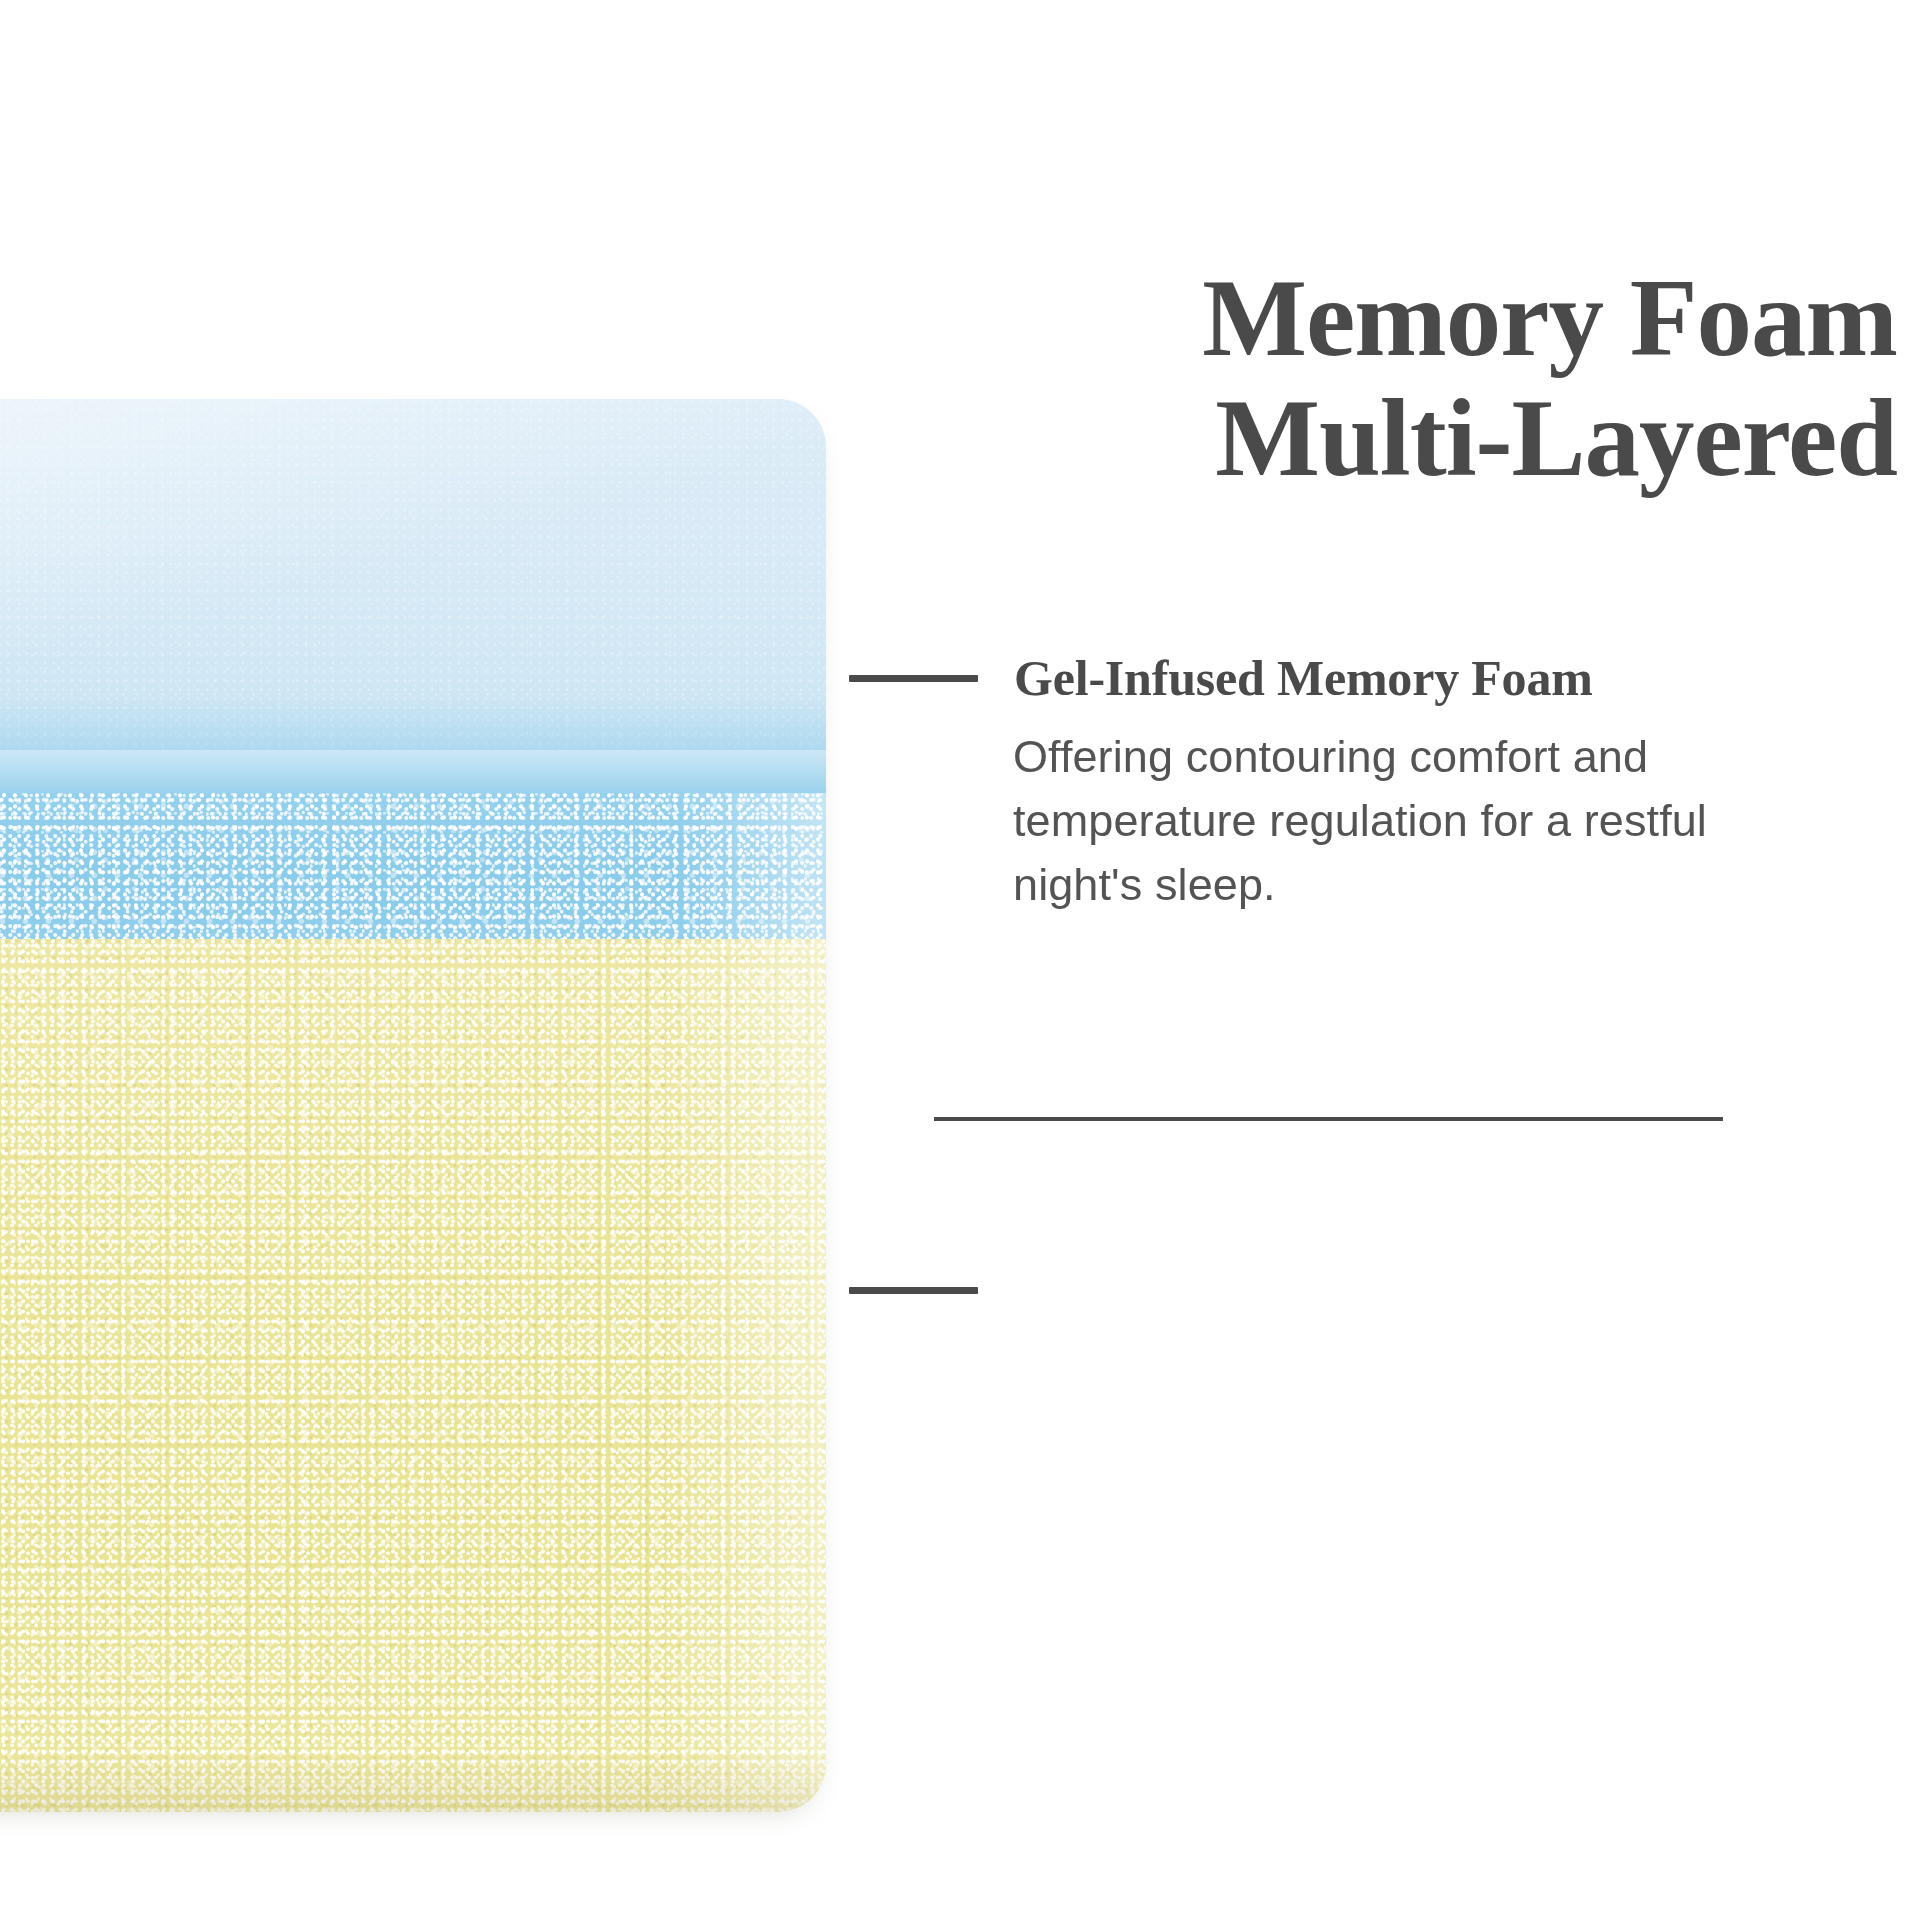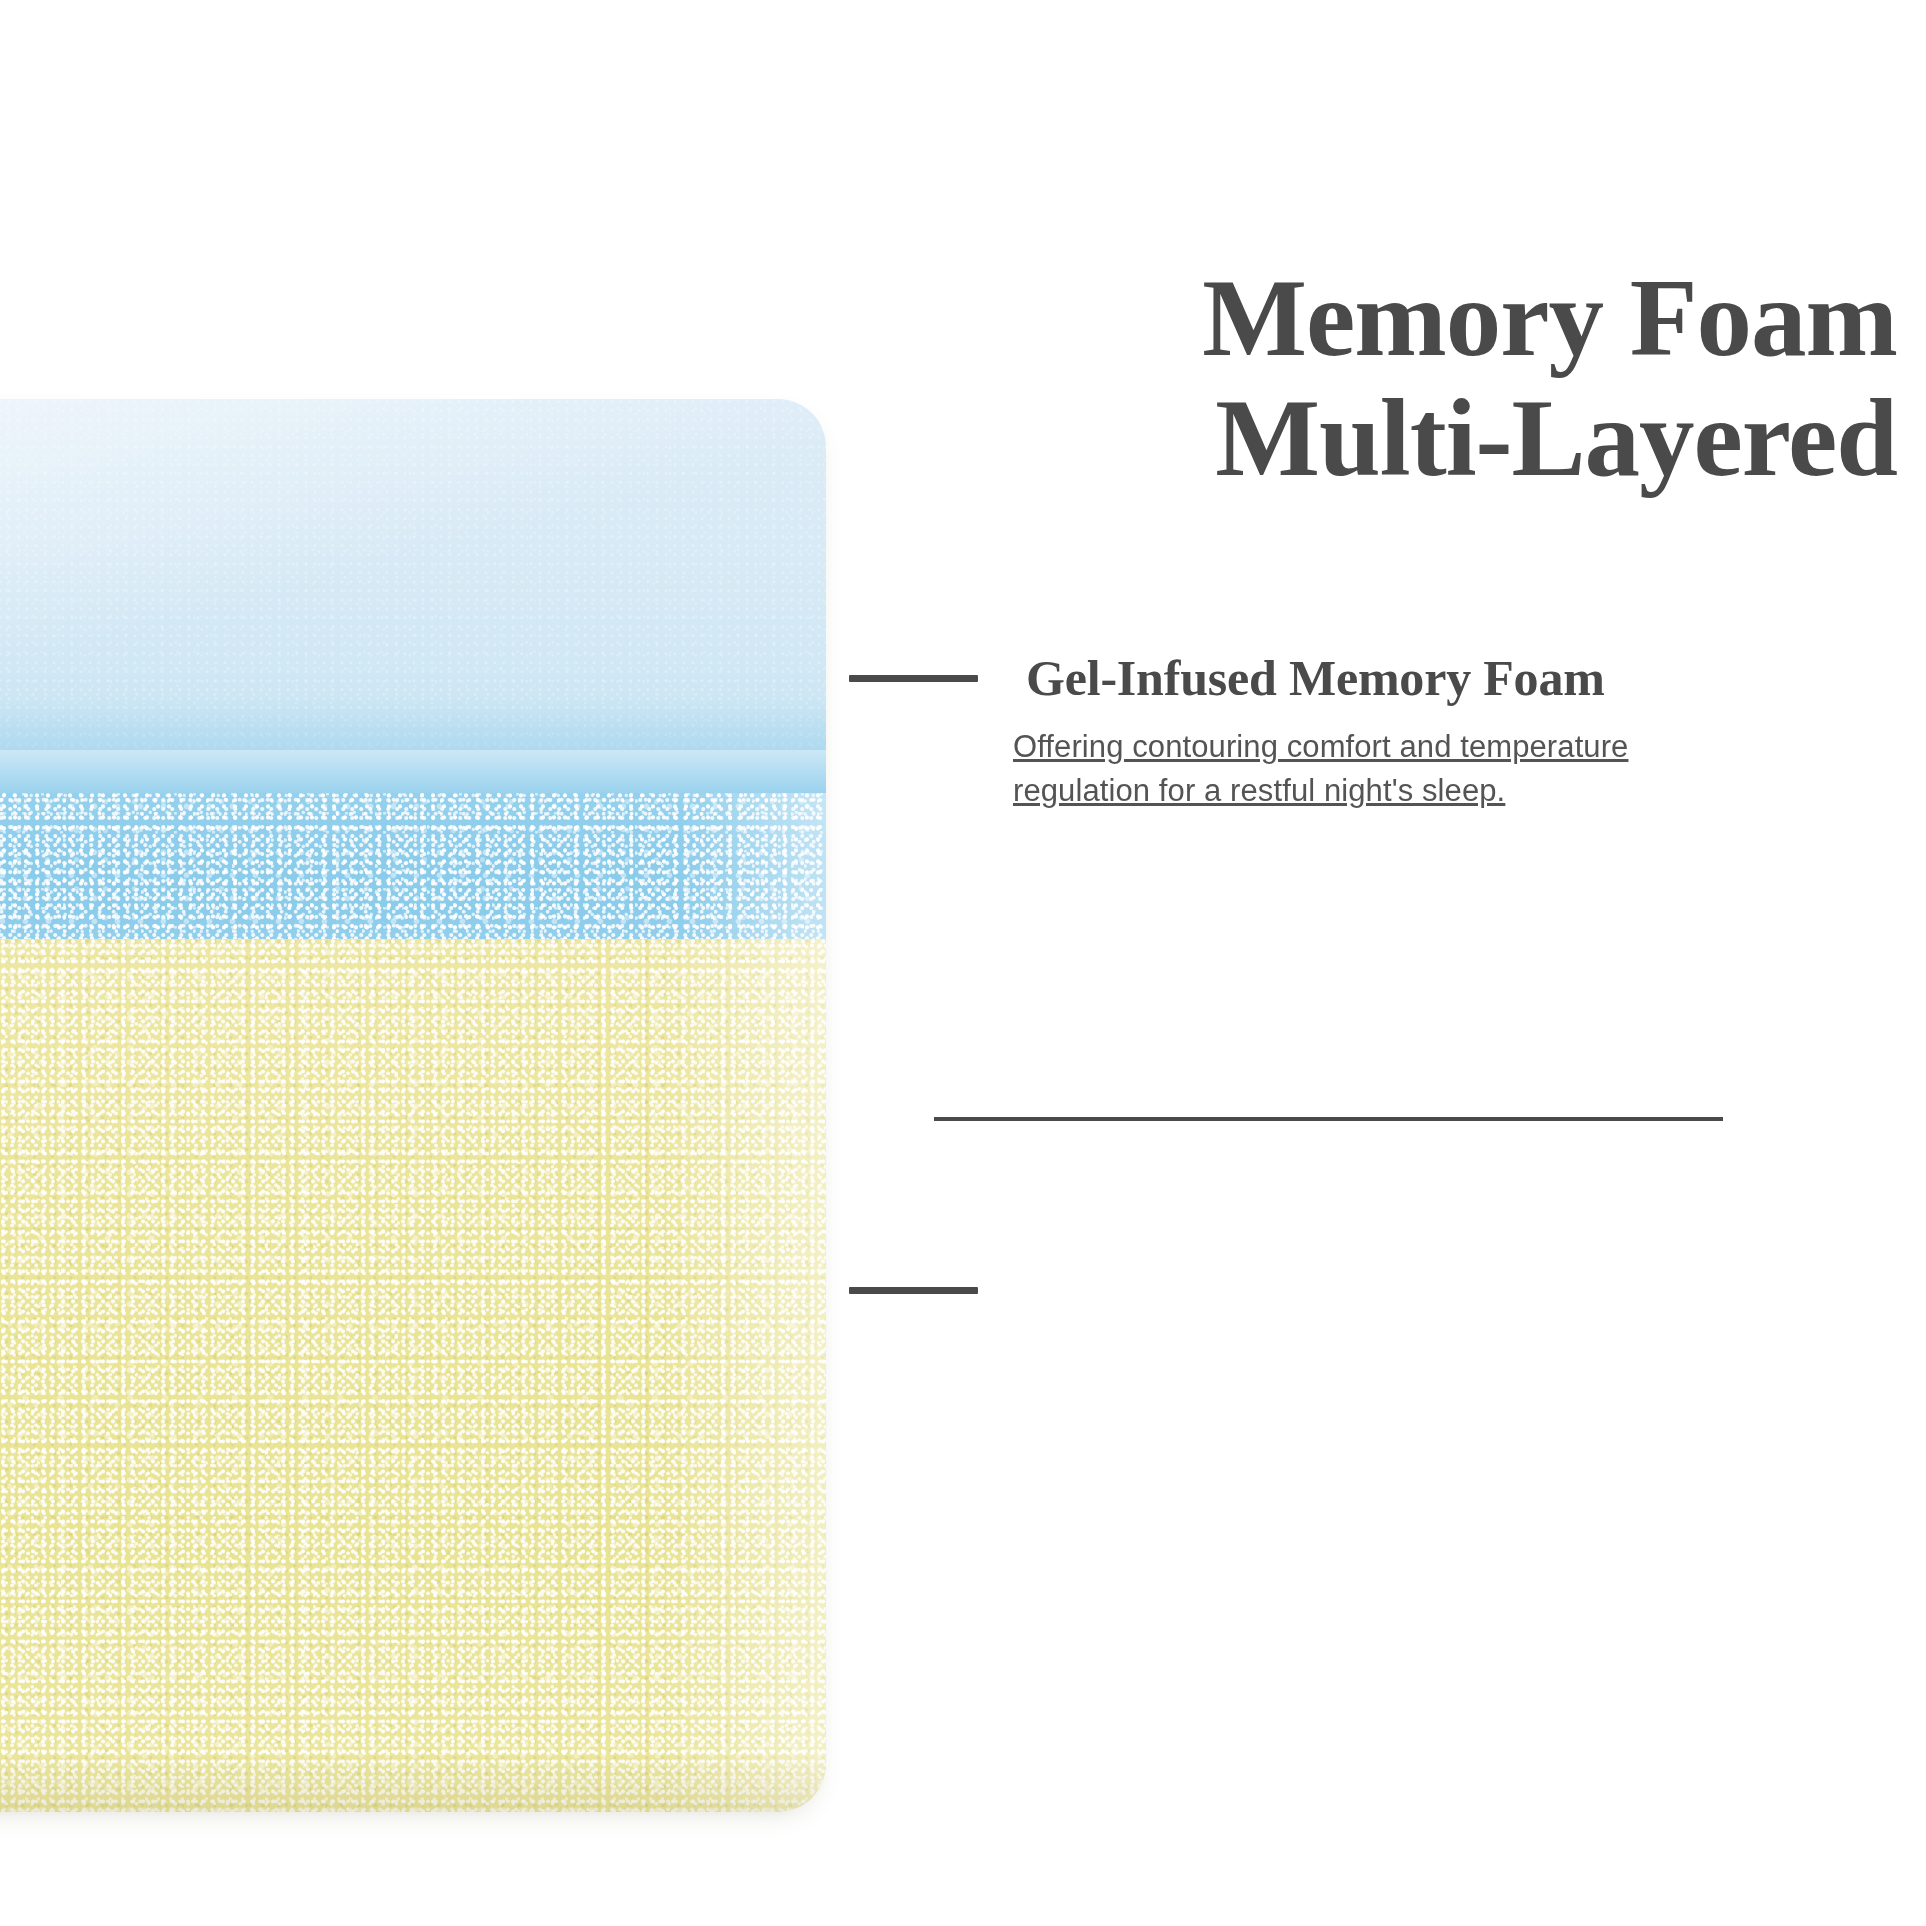--- a/index.html
+++ b/index.html
@@ -135,21 +135,21 @@
   }
   #title .tline{display:block;white-space:nowrap;}
 
   .callout{position:absolute;}
   #callout-gel{left:849px;top:653px;width:1049px;}
   #callout-base{left:849px;top:1287px;width:1049px;}
 
   .callout-head{
     display:flex;
     align-items:center;
-    gap:48px;
+    gap:36px;
   }
   .dash{
     flex:0 0 auto;
     width:129px;height:7px;
     background:#4a4a4a;
     border-radius:1px;
   }
   .callout-title{
     font-family:"Liberation Serif", serif;
     font-weight:700;
@@ -158,25 +158,24 @@
     color:#4a4a4a;
     letter-spacing:-0.2px;
     white-space:nowrap;
   }
   .callout-body{
     margin-left:164px;
     margin-top:22px;
     width:713px;
     font-family:"Liberation Sans", sans-serif;
     font-weight:400;
-    font-size:31px;
+    font-size:45px;
     line-height:1.42;
     color:#545454;
     letter-spacing:0.1px;
-    text-decoration:underline;
   }
   #callout-base .callout-body{width:752px;}
 
   #divider{
     position:absolute;
     left:934px;
     top:1117px;
     width:789px;
     height:4px;
     background:#4a4a4a;

